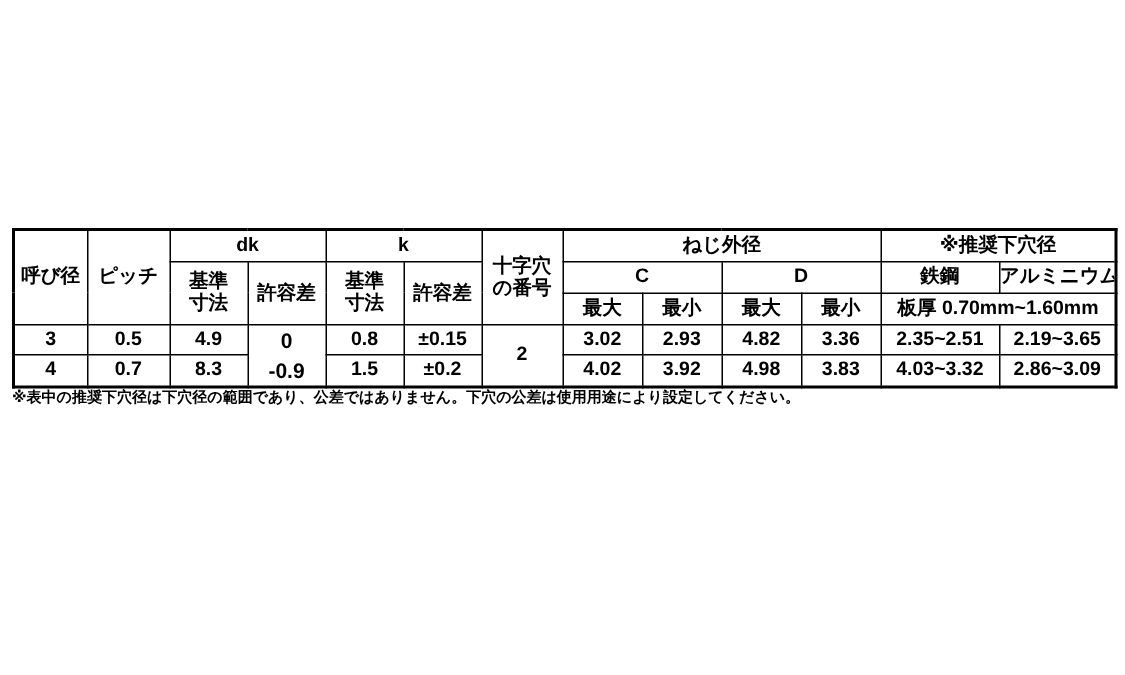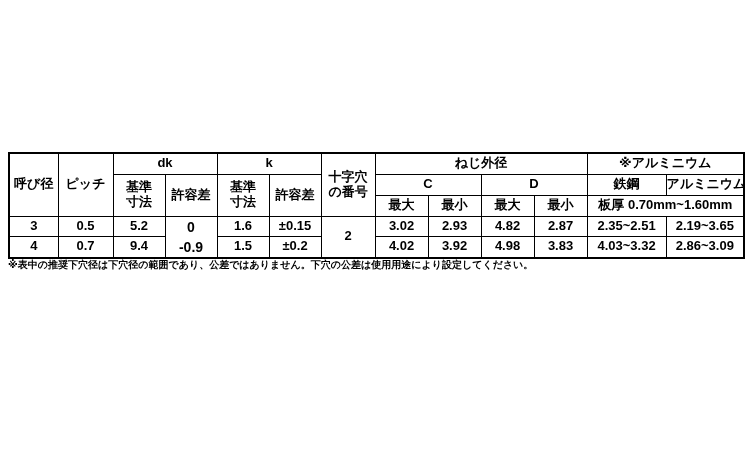--- a/index.html
+++ b/index.html
@@ -82,21 +82,21 @@
         <tr class="hrow">
       <td rowspan="3">呼び径</td>
       <td rowspan="3">ピッチ</td>
       <td colspan="2" class="latin">dk</td>
       <td colspan="2" class="latin">k</td>
       <td rowspan="3" class="two-line">
         <span>十字穴</span>
         <span>の番号</span>
       </td>
       <td colspan="4">ねじ外径</td>
-      <td colspan="2">※アルミニウム</td>
+      <td colspan="2">※推奨下穴径</td>
     </tr>
 
     <tr class="hrow">
       <td rowspan="2" class="two-line">
         <span>基準</span>
         <span>寸法</span>
       </td>
       <td rowspan="2">許容差</td>
       <td rowspan="2" class="two-line">
         <span>基準</span>
@@ -113,40 +113,40 @@
       <td>最大</td>
       <td>最小</td>
       <td>最大</td>
       <td>最小</td>
       <td colspan="2" class="plate">板厚 0.70mm~1.60mm</td>
     </tr>
 
     <tr class="drow">
       <td class="num">3</td>
       <td class="num">0.5</td>
-      <td class="num">5.2</td>
+      <td class="num">4.9</td>
       <td rowspan="2" class="tol-stack">
         <span>0</span>
         <span>-0.9</span>
       </td>
-      <td class="num">1.6</td>
+      <td class="num">0.8</td>
       <td class="num">±0.15</td>
       <td rowspan="2" class="num">2</td>
       <td class="num">3.02</td>
       <td class="num">2.93</td>
       <td class="num">4.82</td>
-      <td class="num">2.87</td>
+      <td class="num">3.36</td>
       <td class="range">2.35~2.51</td>
       <td class="range">2.19~3.65</td>
     </tr>
 
     <tr class="drow">
       <td class="num">4</td>
       <td class="num">0.7</td>
-      <td class="num">9.4</td>
+      <td class="num">8.3</td>
       <td class="num">1.5</td>
       <td class="num">±0.2</td>
       <td class="num">4.02</td>
       <td class="num">3.92</td>
       <td class="num">4.98</td>
       <td class="num">3.83</td>
       <td class="range">4.03~3.32</td>
       <td class="range">2.86~3.09</td>
     </tr>
   </tbody>

